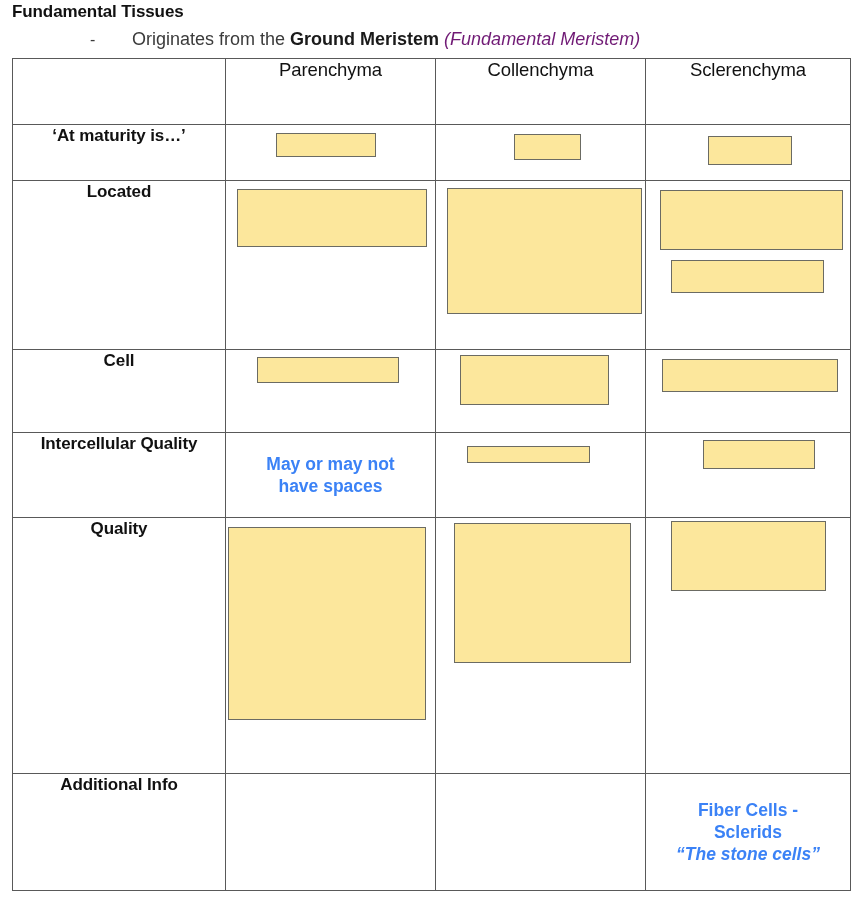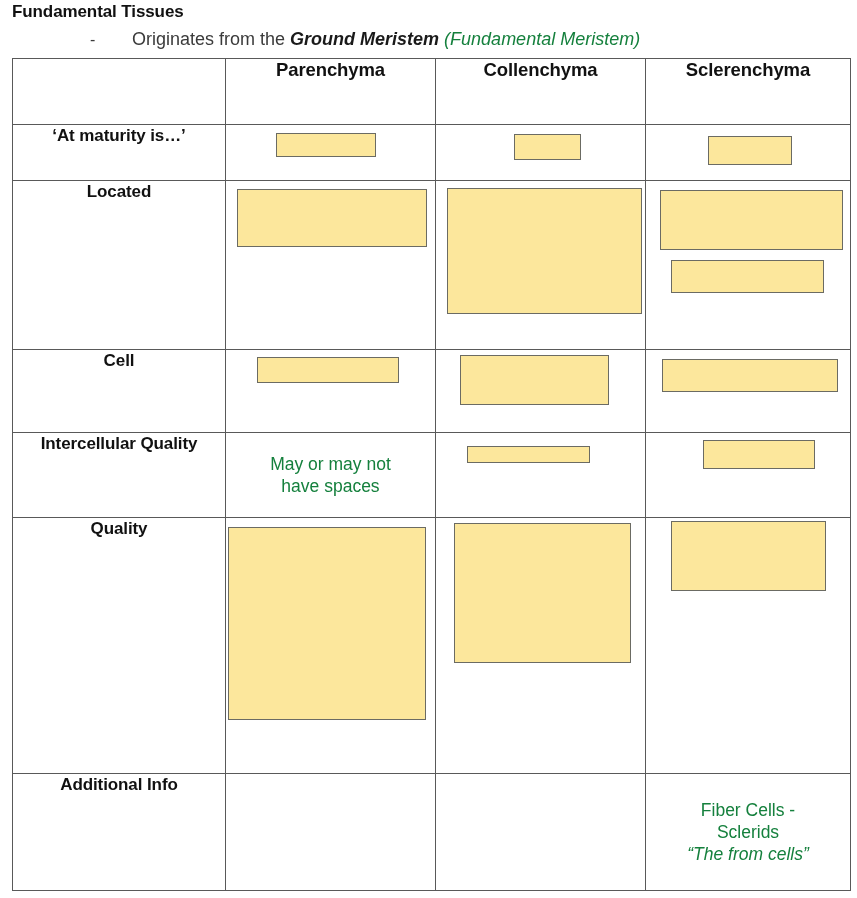--- a/index.html
+++ b/index.html
@@ -39,22 +39,22 @@
     font-weight: 400;
     color: #3b3b3b;
     white-space: nowrap;
   }
   .bullet-dash {
     display: inline-block;
     width: 42px;
     color: #3b3b3b;
     font-size: 16px;
   }
-  .bi { font-weight: 700; font-style: italic; color: #1a1a1a; margin-top: 46px; }
-  .it { font-style: italic; color: #15803d; }
+  .bi { font-weight: 700; color: #1a1a1a; margin-top: 46px; }
+  .it { font-style: italic; color: #701a75; }
 
   
   .tbl-wrap {
     position: absolute;
     left: 12px;
     top: 58px;
     width: 838px;
     height: 833px;
   }
   table.grid {
@@ -71,39 +71,39 @@
     background: #ffffff;
   }
   col.c-label { width: 213px; }
   col.c-par   { width: 210px; }
   col.c-col   { width: 210px; }
   col.c-scl   { width: 205px; }
 
   .colhead {
     text-align: center;
     font-size: 18.5px;
-    font-weight: 700;
+    font-weight: 400;
     color: #111111;
     vertical-align: middle;
     letter-spacing: -0.1px;
   }
   .rowlabel {
     text-align: center;
     font-size: 17px;
     font-weight: 700;
     color: #111111;
     padding-top: 11px;
     line-height: 1.25;
     letter-spacing: -0.1px;
   }
   .celltext {
     text-align: center;
     font-size: 17.5px;
-    font-weight: 400;
-    color: #15803d;
+    font-weight: 700;
+    color: #3b82f6;
     line-height: 1.28;
   }
   .celltext .em { font-style: italic; }
 
   
   .cellbox { position: relative; width: 100%; height: 100%; }
   .redact {
     position: absolute;
     background: #fce79c;
     border: 1.5px solid #6b6b63;
@@ -228,20 +228,20 @@
               </div>
             </td>
           </tr>
           <tr style="height: 95px;">
             <td class="rowlabel">Additional Info</td>
             <td></td>
             <td></td>
             <td class="celltext" style="vertical-align: middle;">
               <div>Fiber Cells -</div>
               <div>Sclerids</div>
-              <div class="em">“The from cells”</div>
+              <div class="em">“The stone cells”</div>
             </td>
           </tr>
         </tbody>
     </table>
   </div>
 
 </div>
 
 </body></html>

